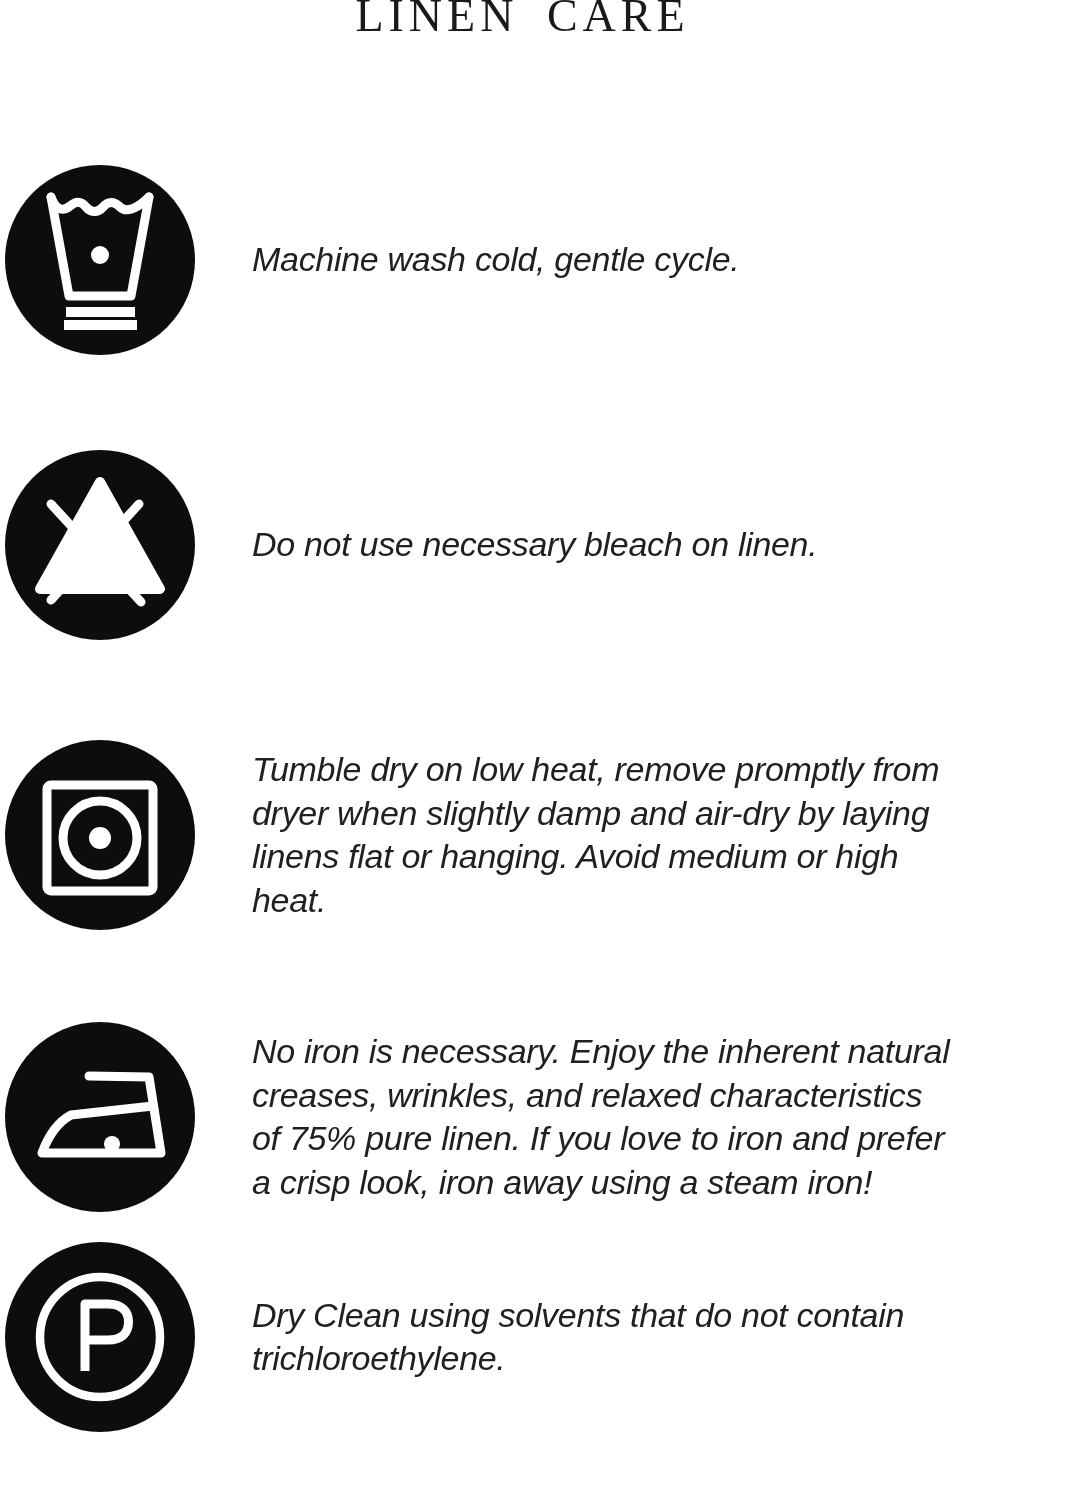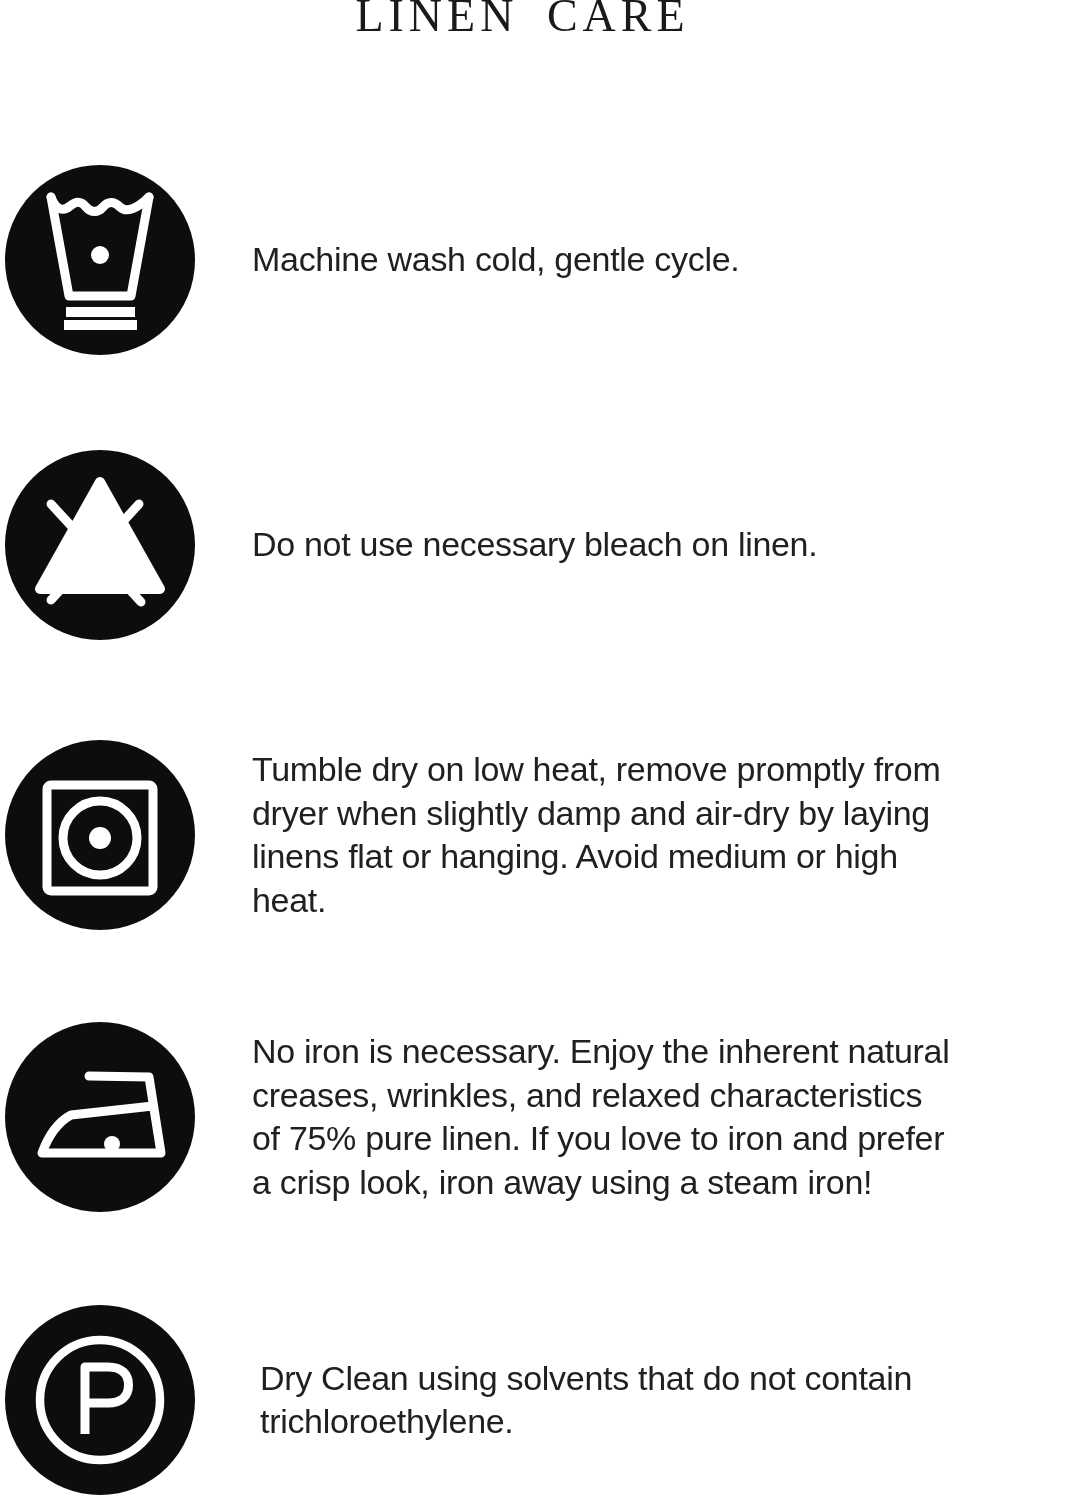--- a/index.html
+++ b/index.html
@@ -30,30 +30,31 @@
     left: 5px;
     right: 0;
     height: 190px;
     display: flex;
     align-items: center;
   }
   .row-1 { top: 165px; }
   .row-2 { top: 450px; }
   .row-3 { top: 740px; justify-content: flex-end; }
   .row-4 { top: 1022px; }
-  .row-5 { top: 1305px; gap: 8px; }
+  .row-5 { top: 1242px; }
   .icon-wrap {
     flex: 0 0 190px;
     width: 190px;
     height: 190px;
   }
   .icon-wrap svg { display:block; width:190px; height:190px; }
   .care-text {
     margin: 0 0 0 57px;
     width: 825px;
+    font-style: italic;
     font-size: 34px;
     line-height: 43.5px;
     letter-spacing: -0.3px;
     color: #202020;
     white-space: pre-line;
   }
 </style>
 </head>
 <body>
 

